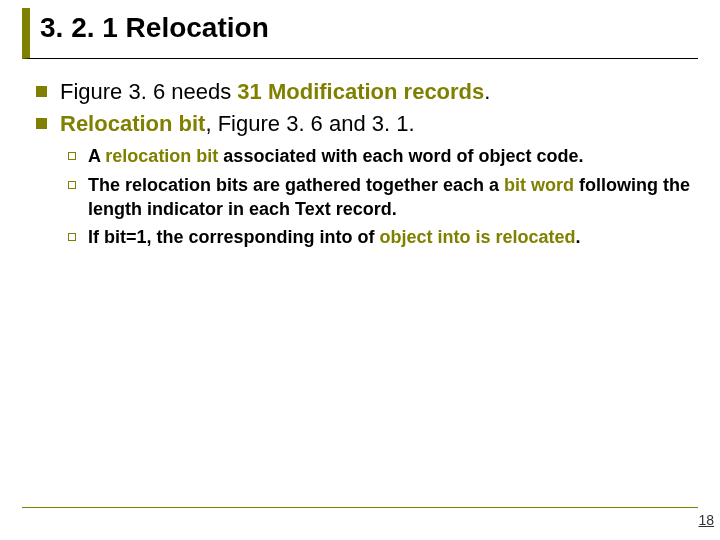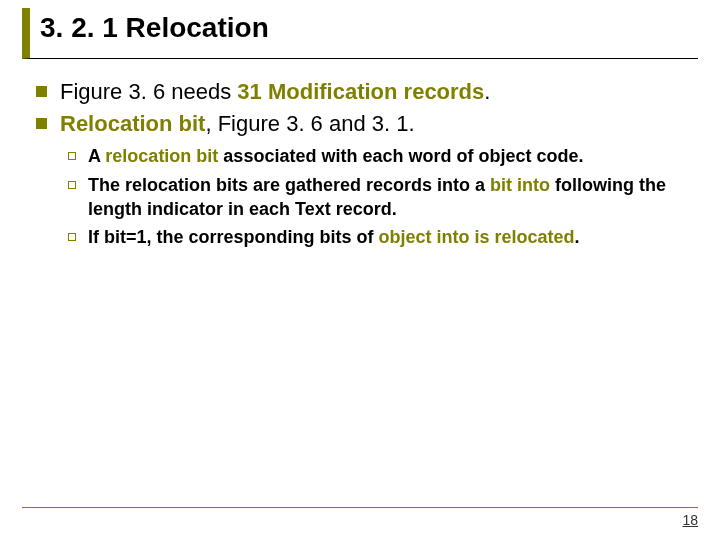--- a/index.html
+++ b/index.html
@@ -73,21 +73,21 @@
     top: 8px;
     width: 8px;
     height: 8px;
     border: 1px solid #808000;
     box-sizing: border-box;
   }
   .olive { color: #808000; font-weight: bold; }
   .page-num {
     position: absolute;
     bottom: 12px;
-    right: 22px;
+    right: 6px;
     font-size: 14px;
     color: #333;
     text-decoration: underline;
   }
   .footer-line {
     position: absolute;
     left: 22px;
     right: 22px;
     bottom: 32px;
     border-top: 1px solid #808000;
@@ -109,22 +109,22 @@
     <li>
       <span class="olive">Relocation bit</span><span>, Figure 3. 6 and 3. 1.</span>
     </li>
   </ul>
 
   <ul class="sub-list">
     <li>
       <span>A </span><span class="olive">relocation bit</span><span> associated with each word of object code.</span>
     </li>
     <li>
-      <span>The relocation bits are gathered records into a </span><span class="olive">bit into</span><span> following the length indicator in each Text record.</span>
+      <span>The relocation bits are gathered together each a </span><span class="olive">bit word</span><span> following the length indicator in each Text record.</span>
     </li>
     <li>
-      <span>If bit=1, the corresponding bits of </span><span class="olive">object into is relocated</span><span>.</span>
+      <span>If bit=1, the corresponding into of </span><span class="olive">object into is relocated</span><span>.</span>
     </li>
   </ul>
 
   <div class="footer-line"></div>
   <div class="page-num">18</div>
 </div>
 
 </body></html>

